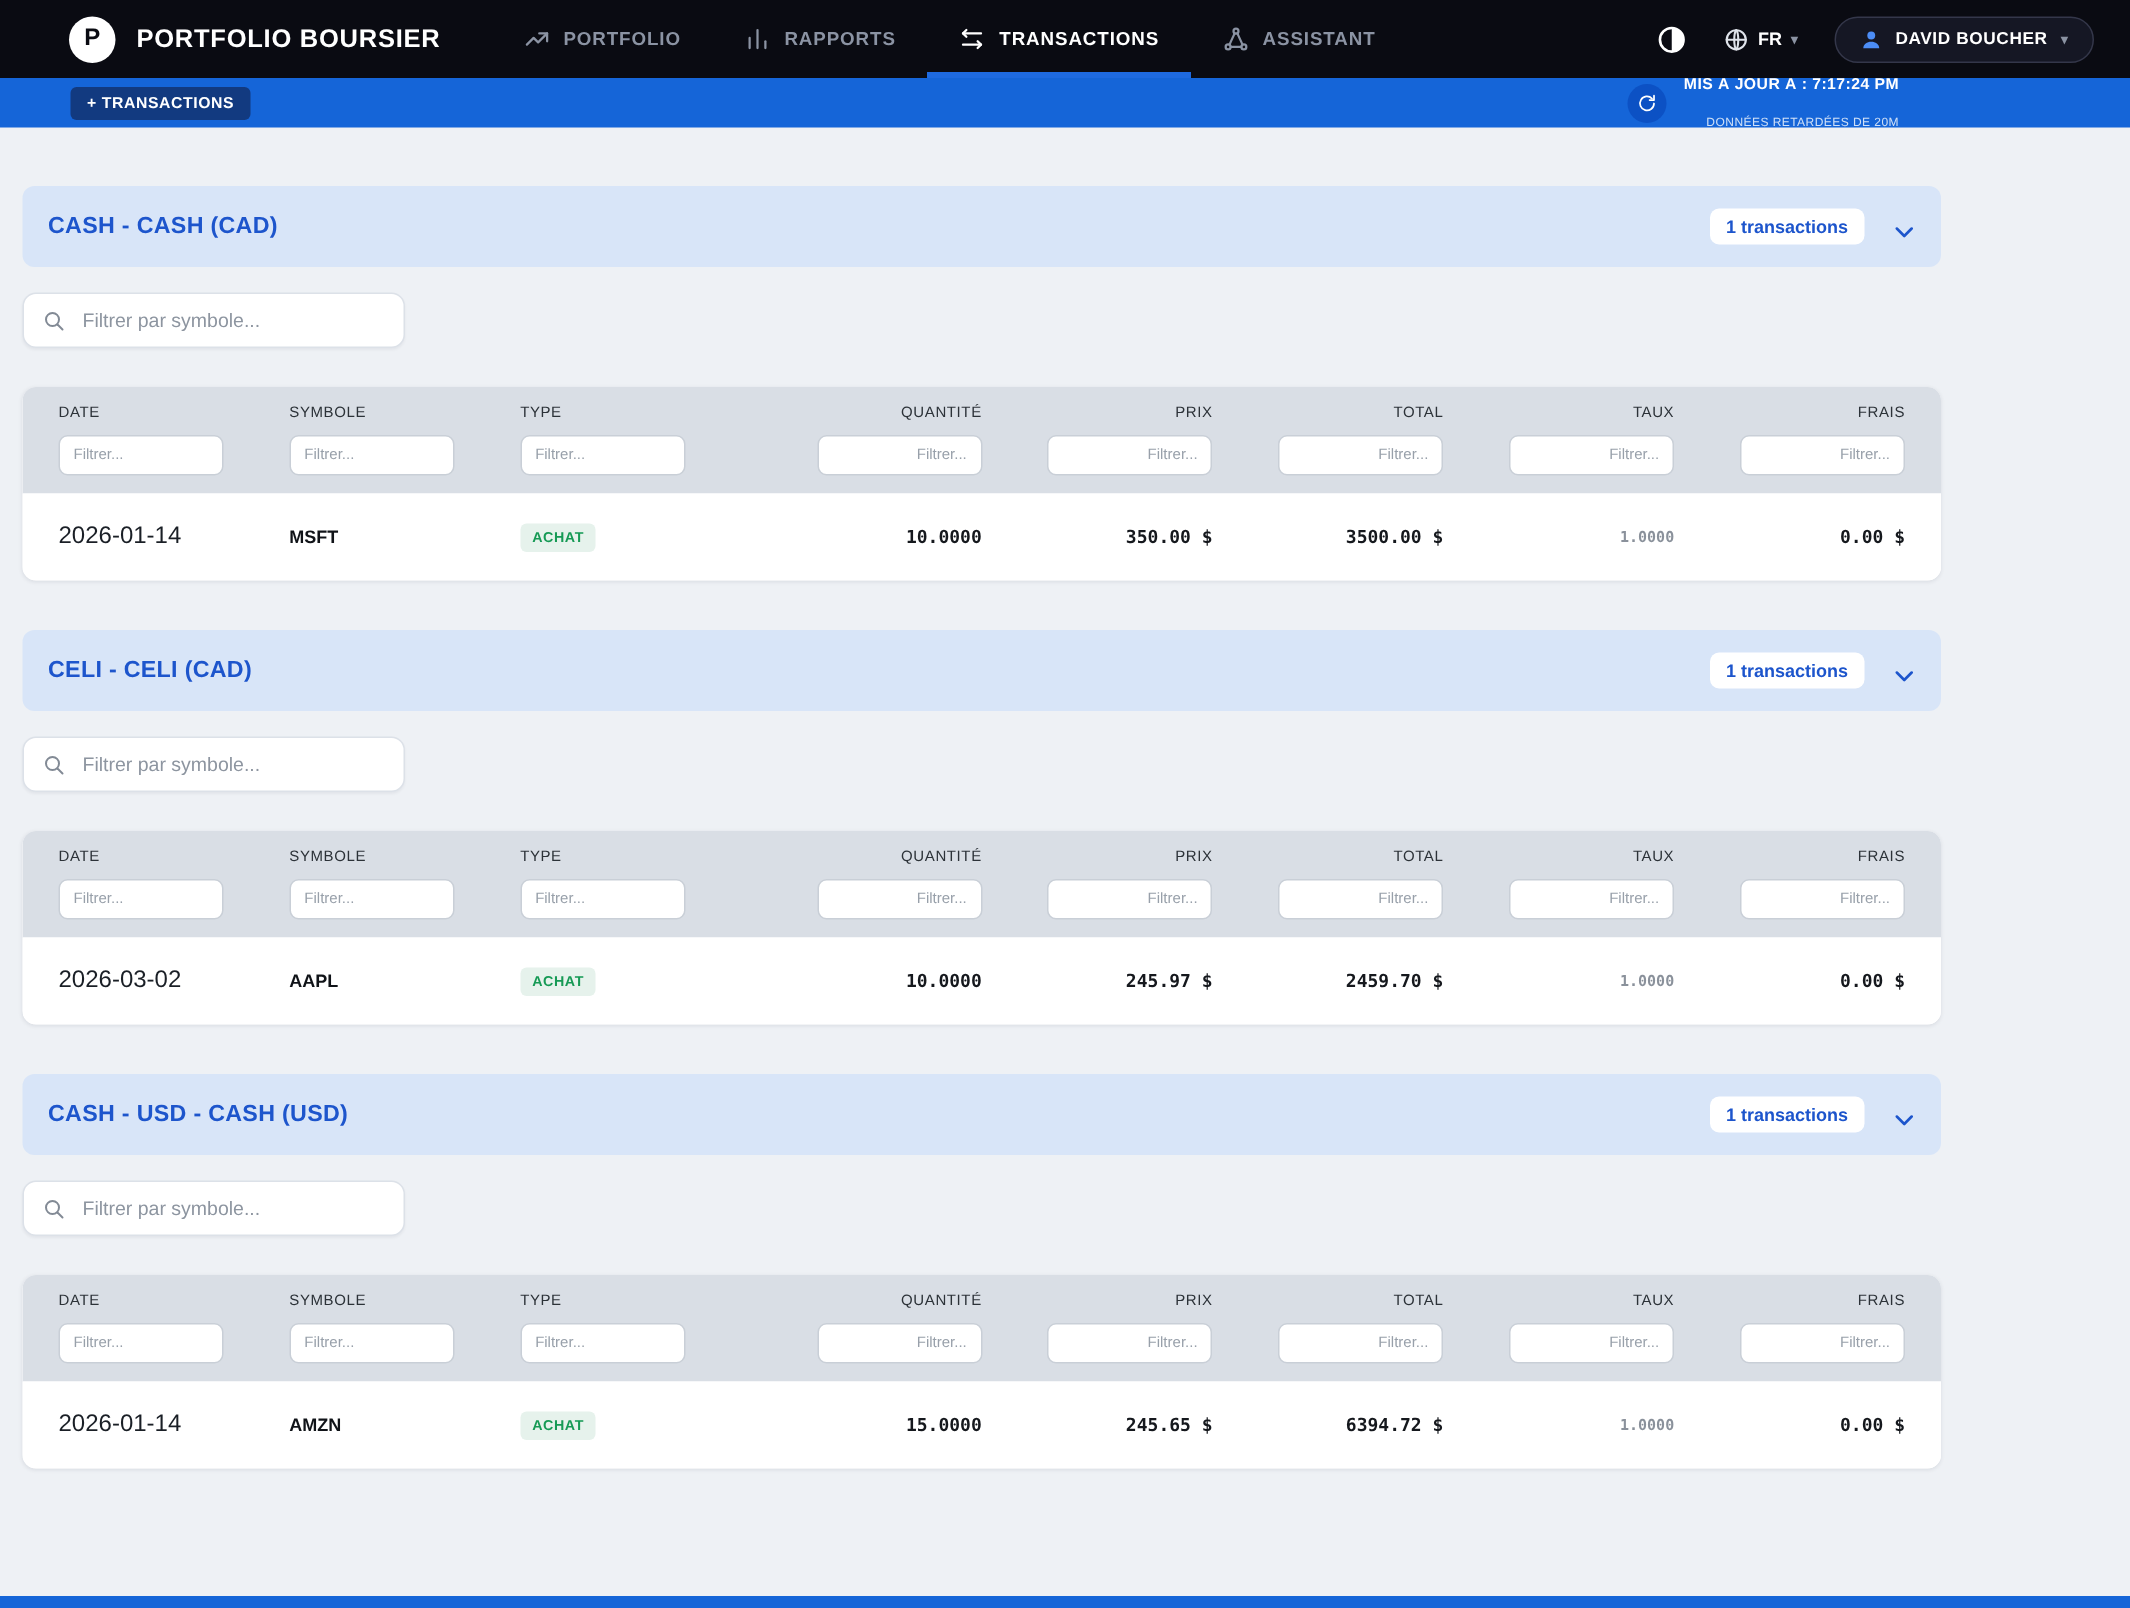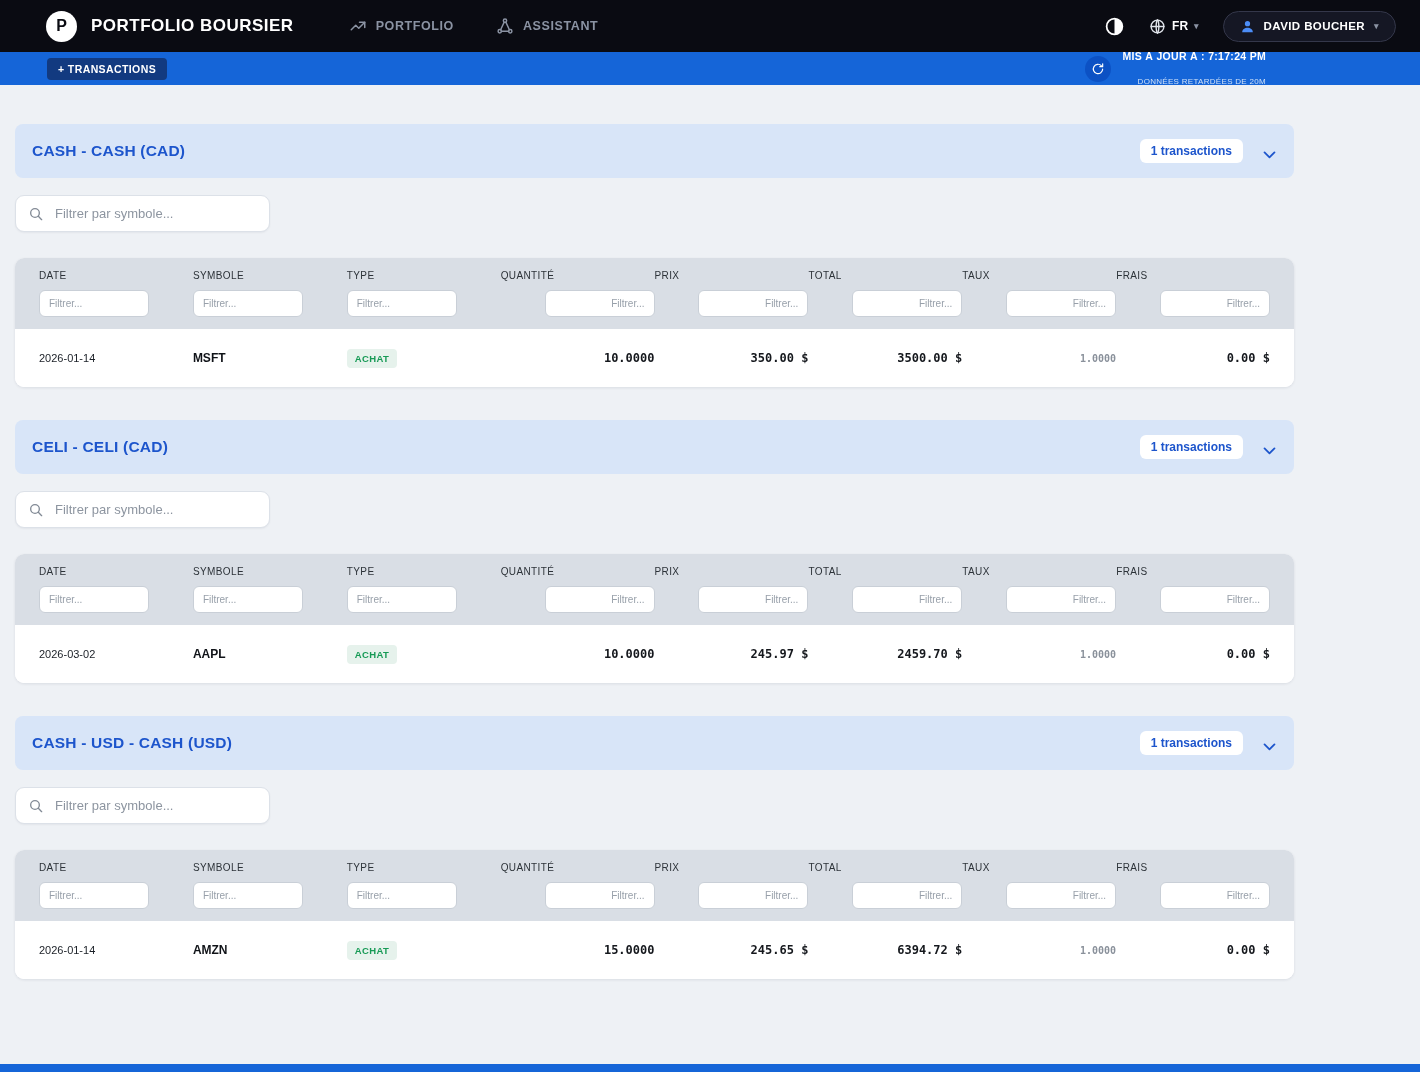--- a/index.html
+++ b/index.html
@@ -102,34 +102,34 @@
   .search-input::placeholder { color:#8d95a0; }
 
   .table-card {
     background:#ffffff; border-radius:9px; overflow:hidden;
     box-shadow:0 1px 3px rgba(16,24,40,.09); margin-bottom:33px;
   }
   .thead { background:#d9dee5; padding:12px 24px 12px; }
   .th-row, .filter-row, .trow { display:grid; grid-template-columns:repeat(8, 1fr); }
   .th-row { margin-bottom:9px; }
   .th { font-size:10px; font-weight:normal; color:#2c3238; letter-spacing:.4px; }
-  .th.right { text-align:left; }
+  .th.right { text-align:right; }
   .fcell { display:flex; }
   .fcell.right { justify-content:flex-end; }
   .col-filter {
     width:110px; height:27px; border:1px solid #c9cfd7; border-radius:6px;
     background:#ffffff; font-size:10px; padding:0 9px; outline:none;
     font-family:inherit; color:#333;
   }
   .col-filter.right { text-align:right; }
   .col-filter::placeholder { color:#98a0aa; }
 
   .trow { align-items:center; padding:0 24px; height:58px; background:#ffffff; cursor:pointer; }
   .cell { min-width:0; }
-  .cell.date { font-size:11px; color:#1a1f26; }
+  .cell.date { font-size:16px; color:#1a1f26; }
   .cell.sym  { font-size:12px; font-weight:bold; color:#101318; }
   .type-badge {
     display:inline-block; background:#e6f2ec; color:#169a55;
     font-size:9.5px; font-weight:bold; letter-spacing:.4px;
     padding:4px 8px; border-radius:4px;
   }
   .cell.right { text-align:right;font-weight:bold; }
   .cell.num  { font-family:"DejaVu Sans Mono", monospace; font-size:12px; color:#15181d; }
   .cell.rate { font-family:"DejaVu Sans Mono", monospace; font-size:10px; color:#8a919b; }
 
@@ -145,20 +145,41 @@
   <div class="brand">PORTFOLIO BOURSIER</div>
   <nav class="nav-tabs" id="nav-tabs">
       <div class="nav-tab">
         <span class="nav-icon">
           <svg viewBox="0 0 24 24">
             <polyline points="3 17 9 11 13 15 21 7"></polyline>
             <polyline points="14 7 21 7 21 14"></polyline>
           </svg>
         </span>
         <span>PORTFOLIO</span>
+      </div>
+      <div class="nav-tab">
+        <span class="nav-icon">
+          <svg viewBox="0 0 24 24">
+            <line x1="5" y1="20" x2="5" y2="11"></line>
+            <line x1="12" y1="20" x2="12" y2="4"></line>
+            <line x1="19" y1="20" x2="19" y2="14"></line>
+          </svg>
+        </span>
+        <span>RAPPORTS</span>
+      </div>
+      <div class="nav-tab active">
+        <span class="nav-icon">
+          <svg viewBox="0 0 24 24">
+            <path d="M20 7H4"></path>
+            <path d="M7 4 4 7l3 3"></path>
+            <path d="M4 17h16"></path>
+            <path d="M17 14l3 3-3 3"></path>
+          </svg>
+        </span>
+        <span>TRANSACTIONS</span>
       </div>
       <div class="nav-tab">
         <span class="nav-icon">
           <svg viewBox="0 0 24 24">
             <circle cx="12" cy="5" r="2.2"></circle>
             <circle cx="5" cy="19" r="2.2"></circle>
             <circle cx="19" cy="19" r="2.2"></circle>
             <line x1="10.8" y1="7" x2="6.2" y2="17"></line>
             <line x1="13.2" y1="7" x2="17.8" y2="17"></line>
             <line x1="7.2" y1="19" x2="16.8" y2="19"></line>

